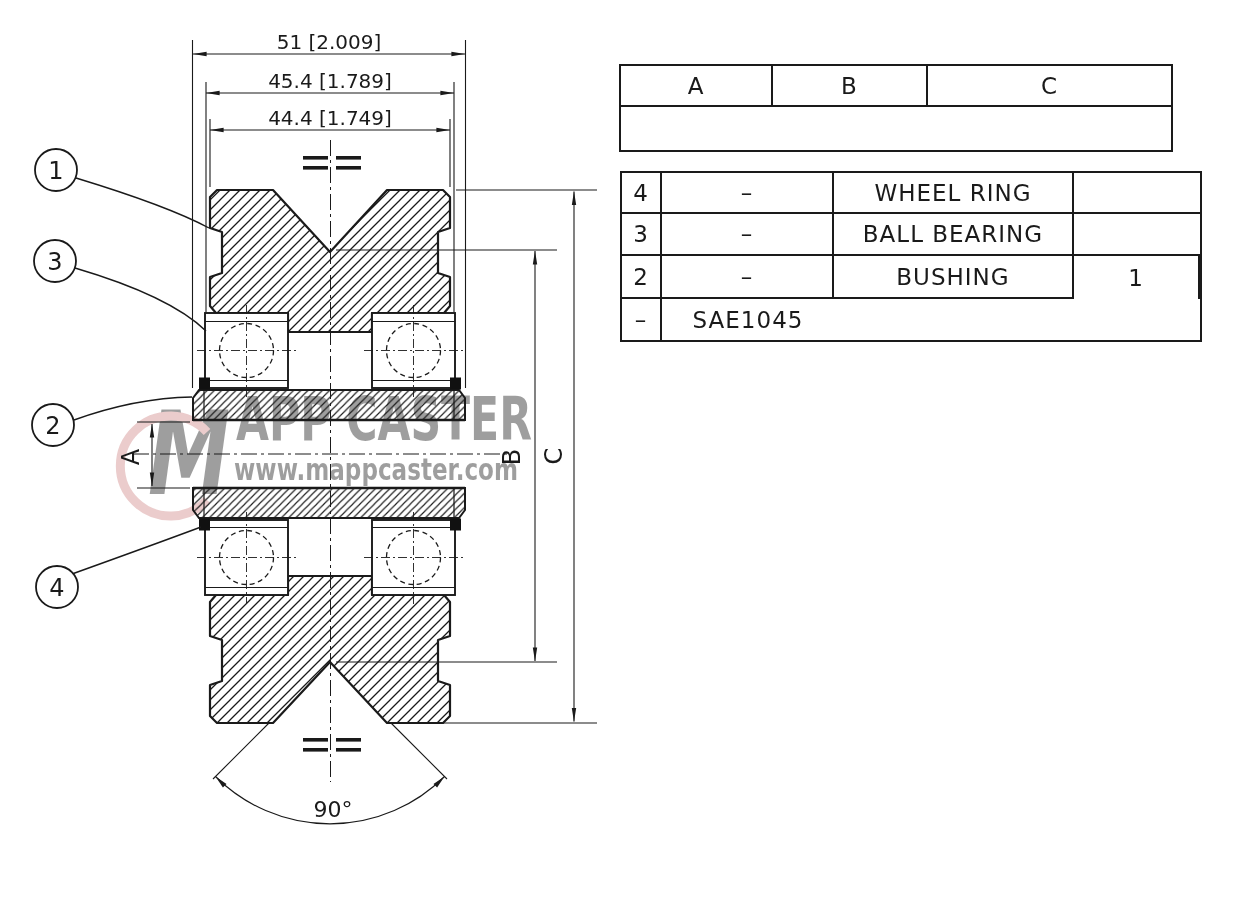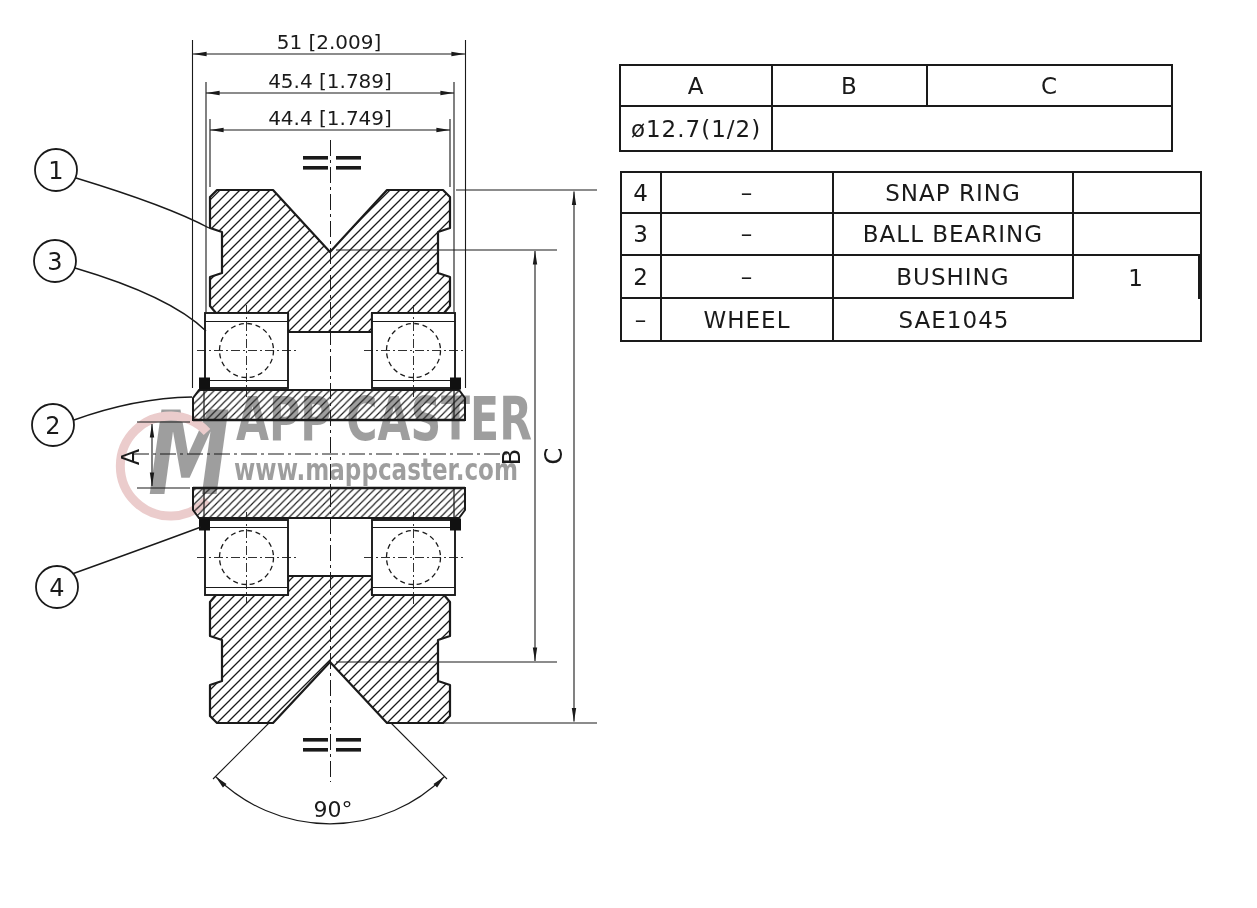--- a/index.html
+++ b/index.html
@@ -188,38 +188,36 @@
         <circle cx="57" cy="587" r="21" stroke-width="1.8" fill="#ffffff"></circle>
         <text x="57" y="588" text-anchor="middle" dominant-baseline="central" font-size="24" stroke="none" fill="#1a1a1a">4</text>
       </g>
     </g>
   </svg>
 
   <div id="dim-table" class="cadtable">
     <div class="cell br bb">A</div>
     <div class="cell br bb">B</div>
     <div class="cell bb">C</div>
-    <div class="cell br">ø12.7(1/2)</div>
   </div>
 
   <div id="parts-table" class="cadtable">
 
     <div class="cell br bb">4</div>
     <div class="cell br bb">–</div>
-    <div class="cell br bb">SNAP RING</div>
+    <div class="cell br bb">WHEEL RING</div>
     <div class="cell bb"></div>
 
     <div class="cell br bb">3</div>
     <div class="cell br bb">–</div>
     <div class="cell br bb">BALL BEARING</div>
     <div class="cell bb"></div>
 
     <div class="cell br bb">2</div>
     <div class="cell br bb">–</div>
     <div class="cell br bb">BUSHING</div>
 
     <div class="cell br">1</div>
     <div class="cell br">–</div>
-    <div class="cell br">WHEEL</div>
     <div class="cell">SAE1045</div>
   </div>
 
 </div>
 
 </body></html>

